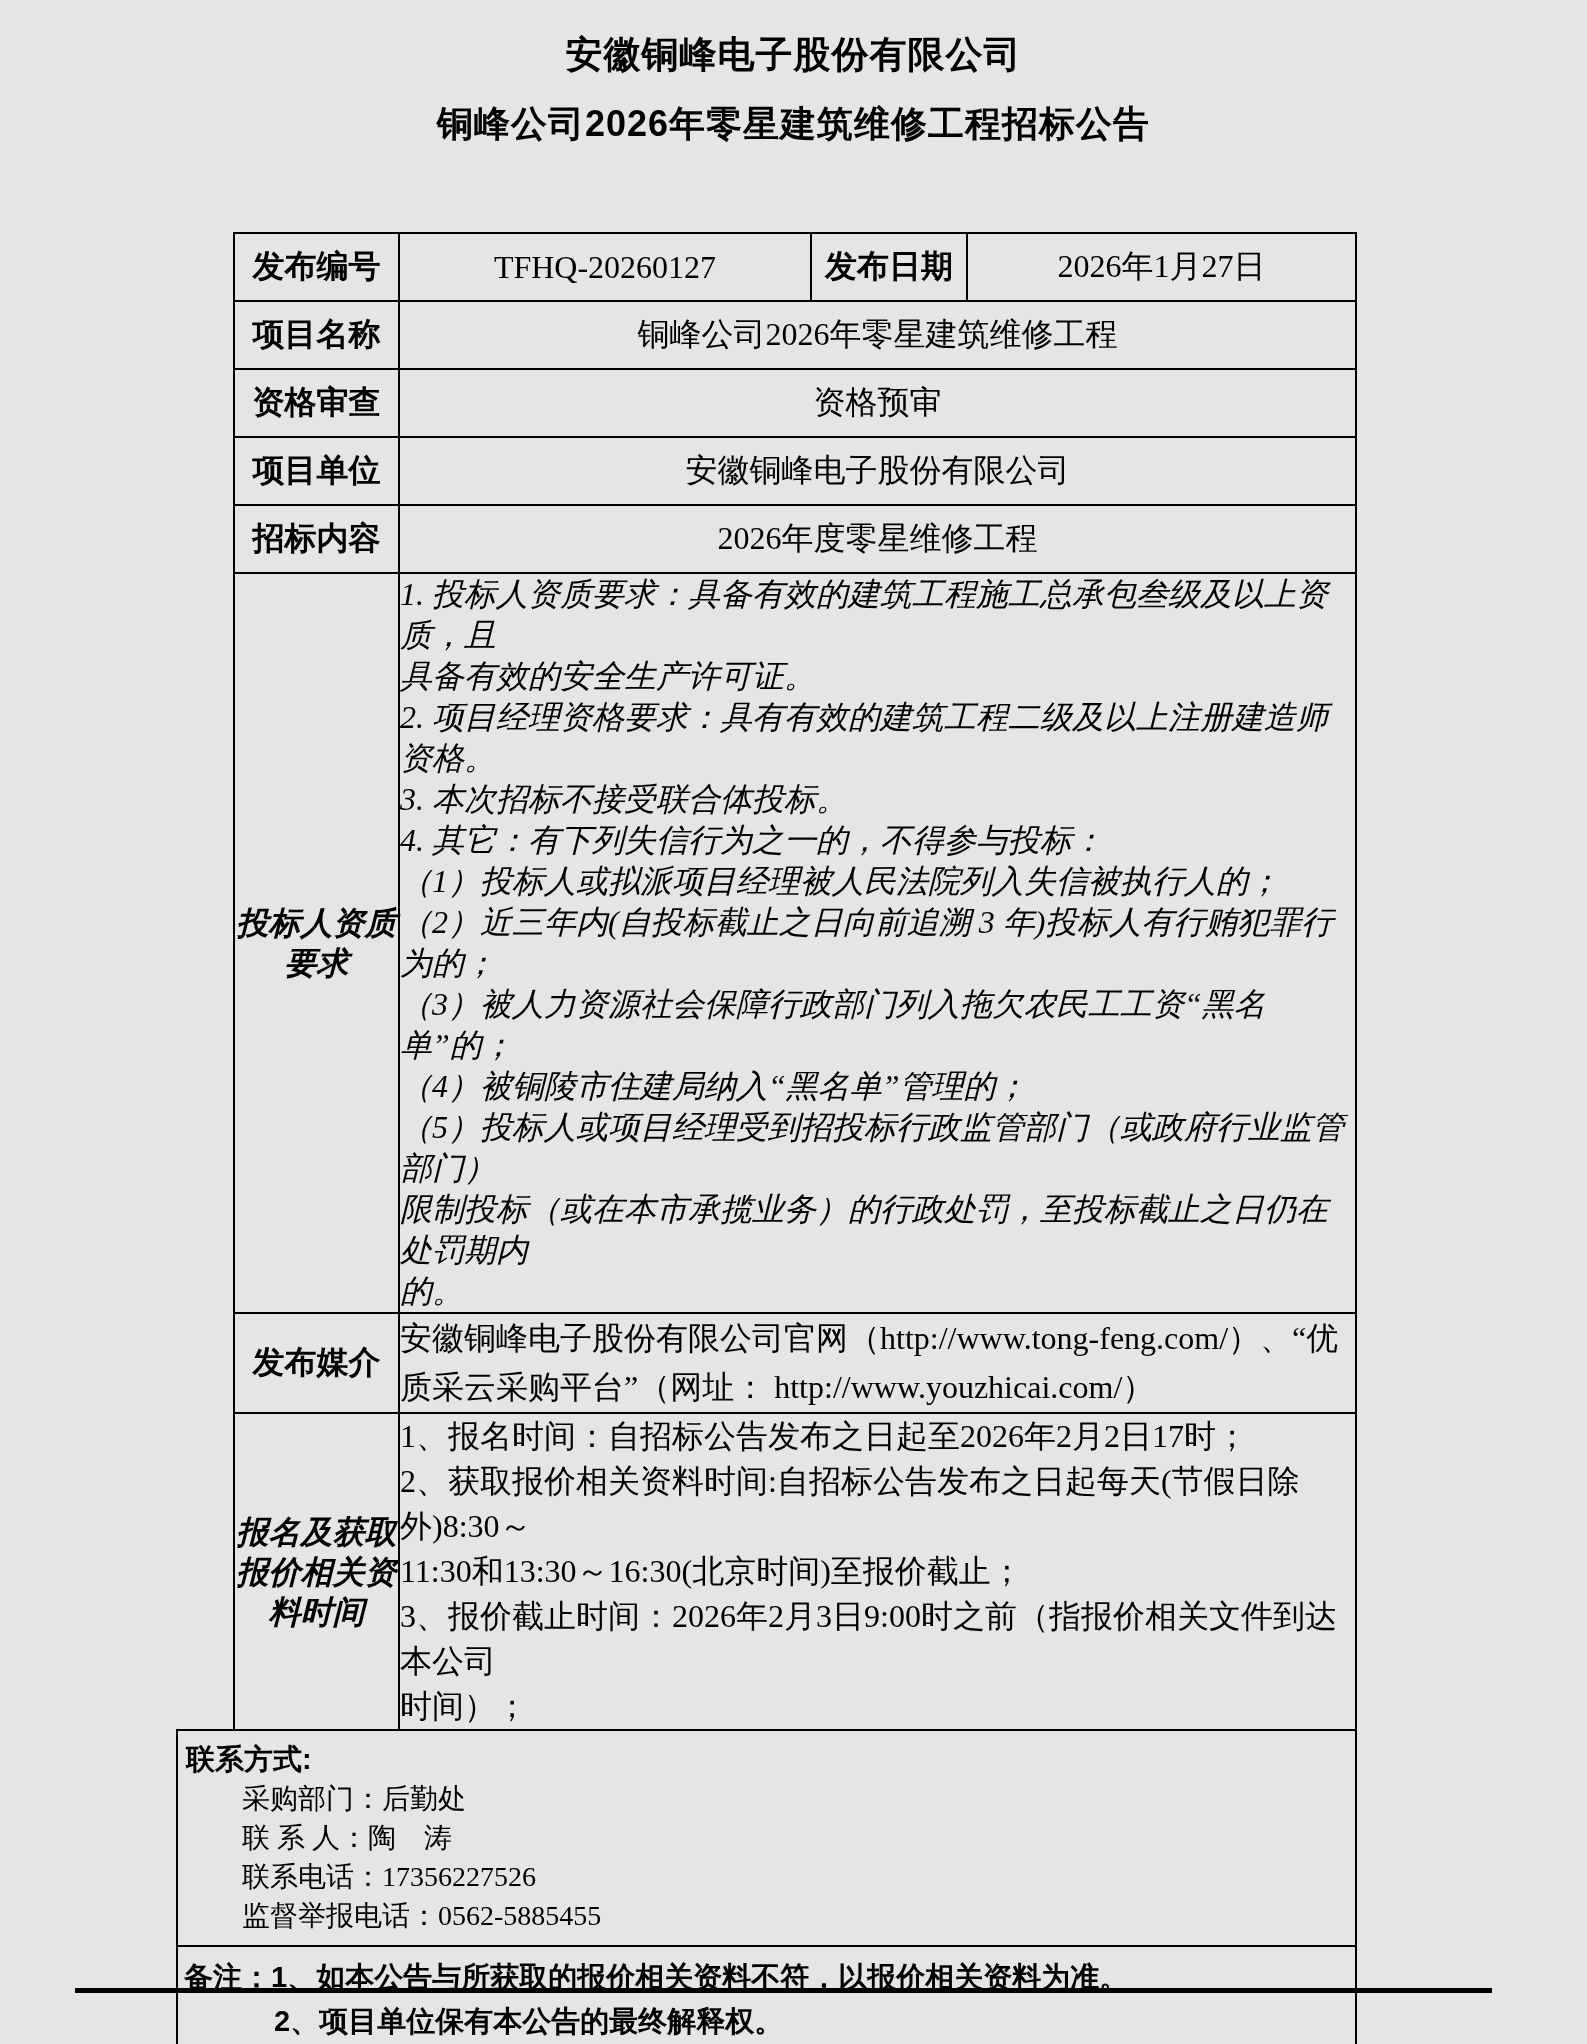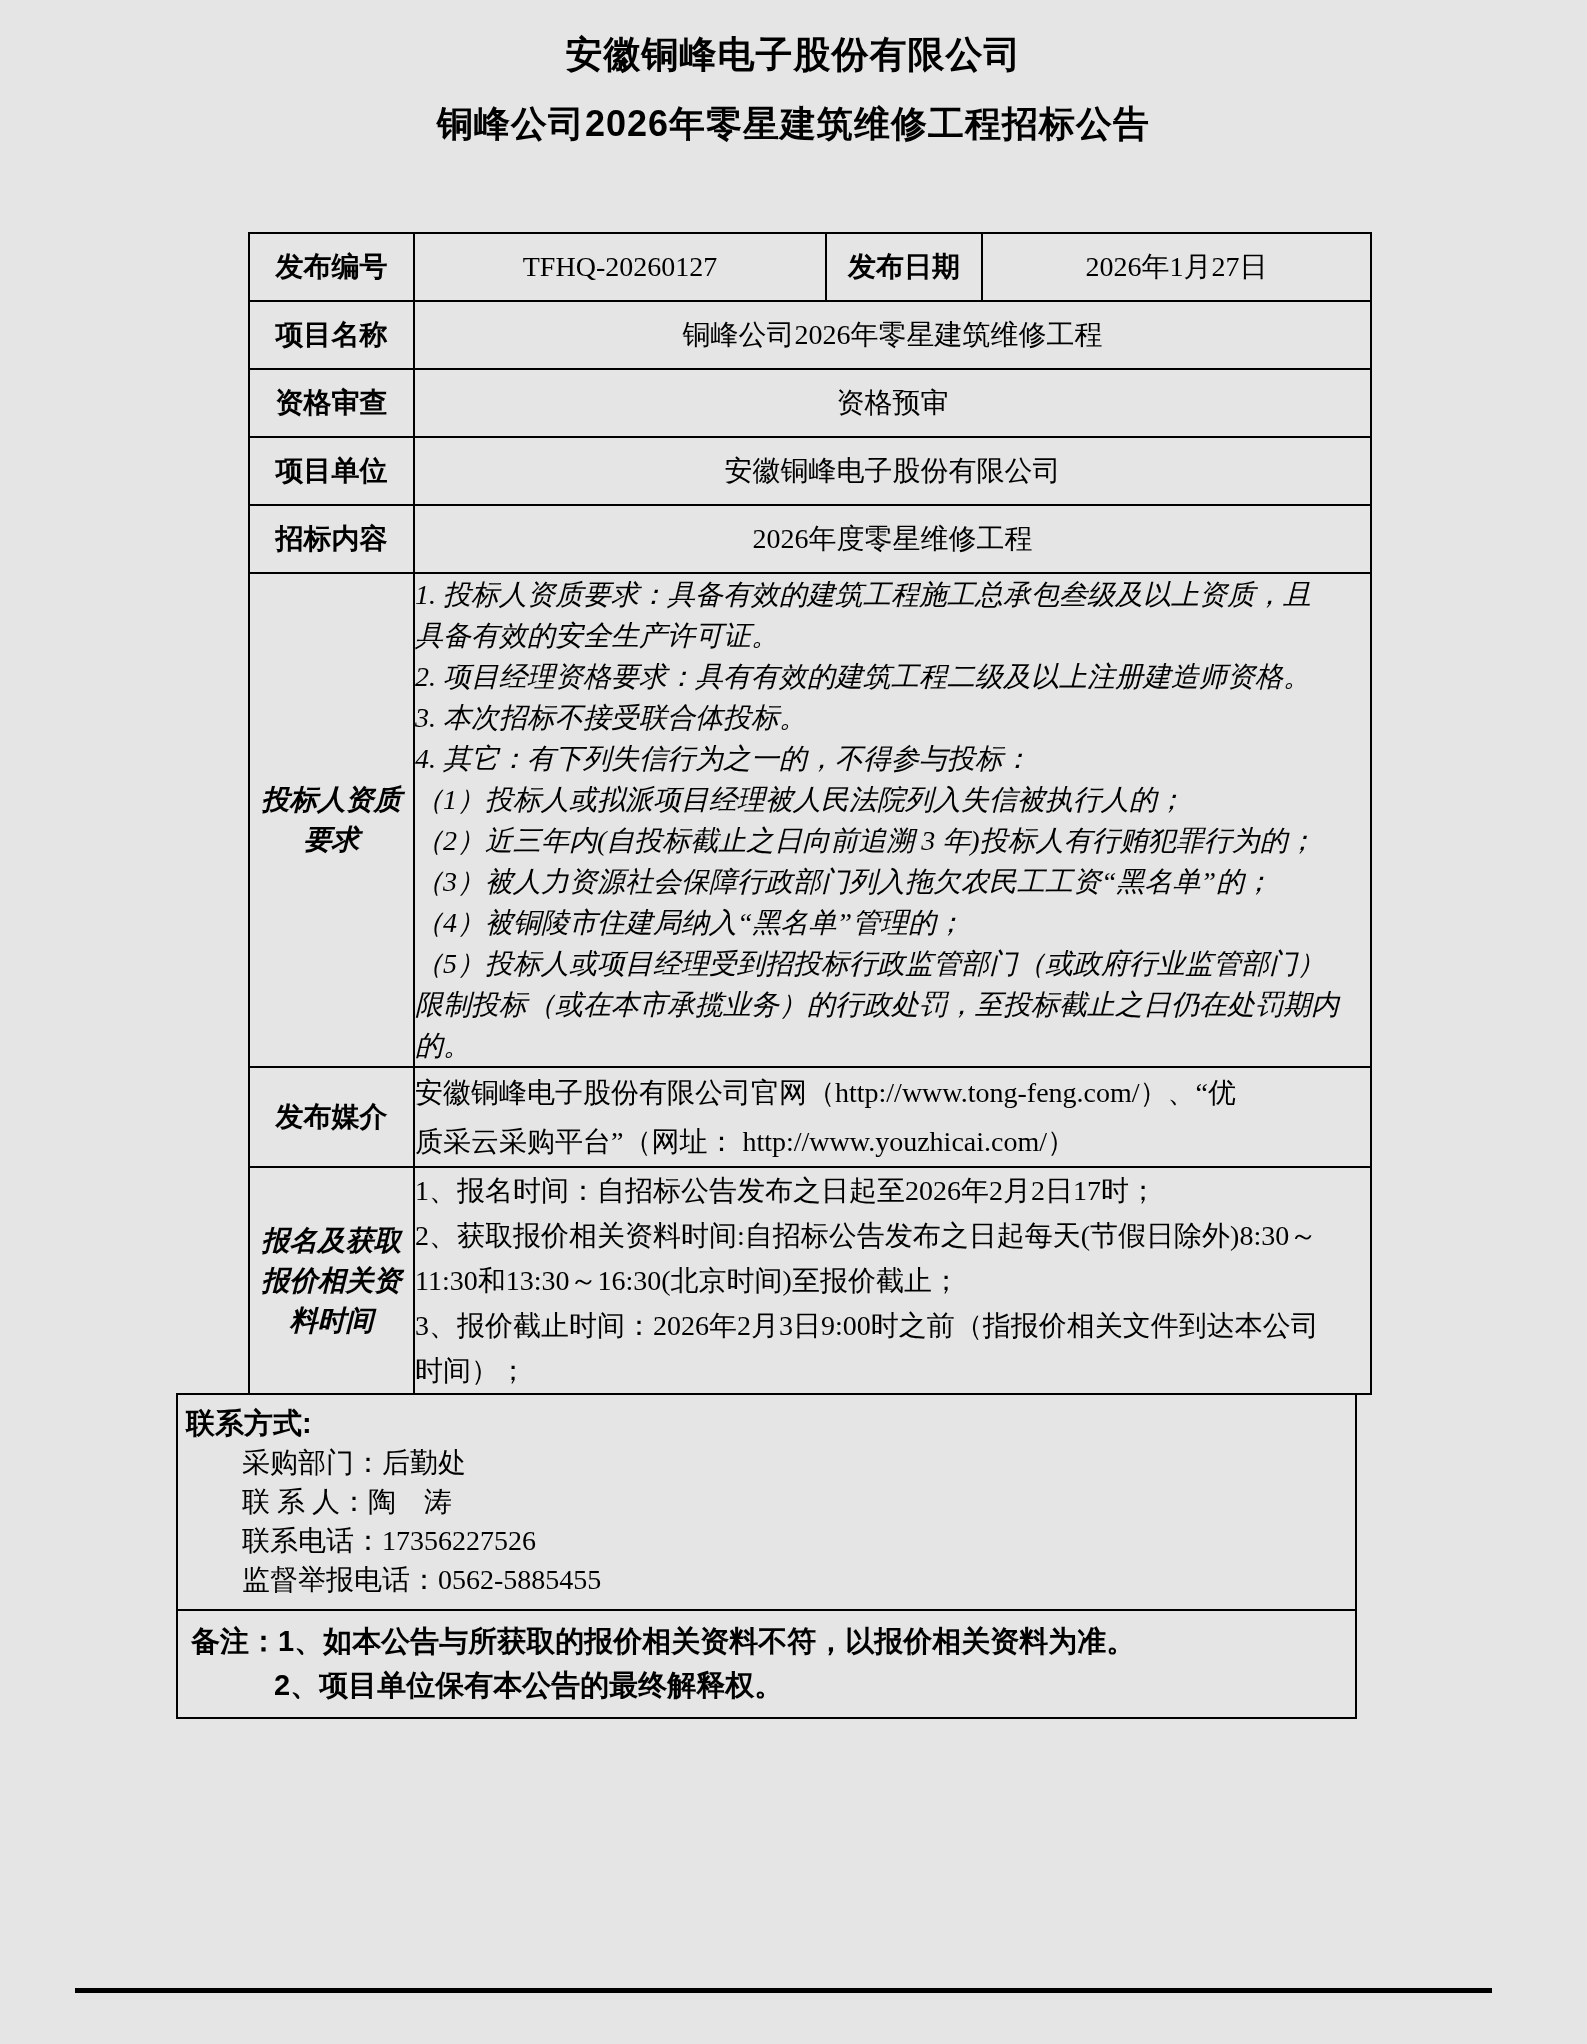--- a/index.html
+++ b/index.html
@@ -21,23 +21,23 @@
   .doc-subtitle {
     position:absolute; top:100px; left:0; width:100%;
     text-align:center; font-size:36px; letter-spacing:1px;
   }
 
   .content-col { position:absolute; top:232px; left:176px; width:1181px; }
 
   table.main-tbl {
     border-collapse:collapse;
     table-layout:fixed;
-    margin-left:72px;
+    margin-left:57px;
     width:1122px;
-    font-size:28px;
+    font-size:32px;
   }
   table.main-tbl td { border:2px solid #000; padding:0; }
   td.lbl { text-align:center; vertical-align:middle; font-family:"Liberation Sans","DejaVu Sans",sans-serif; font-weight:bold; }
   td.val { text-align:center; vertical-align:middle; }
   tr.short-row { height:68px; }
   td.longtxt { vertical-align:middle; text-align:left; padding:8px 8px; }
   .ln { line-height:41px;font-style:italic; }
   .ln-m { line-height:49px; }
   .ln-s { line-height:45px; }
   .prewrap { white-space:pre-line; line-height:40px;font-style:italic; }
@@ -46,21 +46,21 @@
     width:1181px;
     border:2px solid #000;
     margin-top:-2px;
     box-sizing:border-box;
     font-size:28px;
   }
   .contact-sec { padding:8px 0 10px 0; border-bottom:2px solid #000; }
   .contact-heading { padding-left:8px; line-height:40px; font-size:29px; }
   .contact-line { padding-left:64px; line-height:39px; }
   .remarks-sec { padding:8px 0 10px 0; }
-  .remark-line1 { padding-left:13px; line-height:44px; font-size:29px; }
+  .remark-line1 { padding-left:6px; line-height:44px; font-size:29px; }
   .remark-line2 { padding-left:96px; line-height:44px; font-size:29px; }
 
   .footer-rule {
     position:absolute; left:75px; top:1988px;
     width:1417px; height:5px; background:#000;
   }
 </style>
 </head>
 <body>
 

